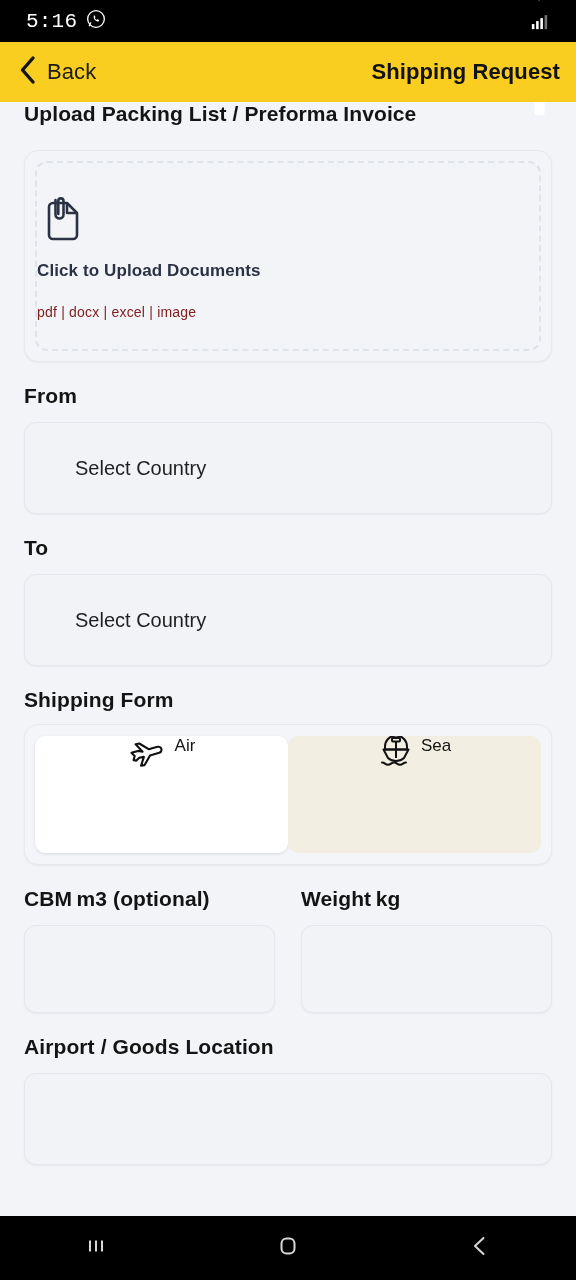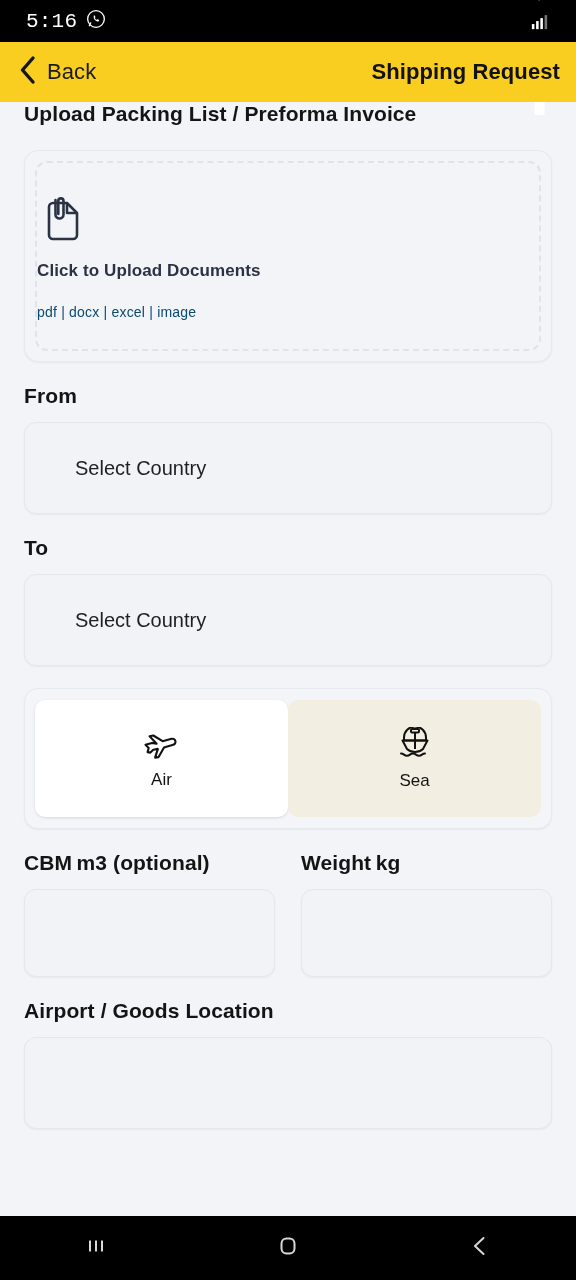--- a/index.html
+++ b/index.html
@@ -129,21 +129,21 @@
   .upload-main {
     font-size: 17px;
     font-weight: 700;
     color: #2b3244;
     letter-spacing: 0.1px;
   }
   .upload-types {
     margin-top: 23px;
     font-size: 14px;
     font-weight: 400;
-    color: #0c4a6e;
+    color: #7f1d1d;
     letter-spacing: 0.2px;
   }
 
   
   .field-block { margin-top: 22px; }
   .field-block .section-label { display: block; }
   .field {
     margin-top: 14px;
     height: 92px;
     background: #f1f3f7;
@@ -170,22 +170,21 @@
     border-radius: 14px;
     box-shadow: 0 1px 2px rgba(16,24,40,0.05);
     padding: 11px 10px;
     display: flex;
     gap: 0;
   }
   .mode-opt {
     flex: 1;
     height: 117px;
     display: flex;
-    flex-direction: column;
-    align-items: center;
+    flex-direction: row;
     justify-content: center;
     gap: 7px;
     border-radius: 10px;
     cursor: pointer;
   }
   .mode-opt.selected {
     background: #ffffff;
     box-shadow: 0 1px 3px rgba(16,24,40,0.12);
   }
   .mode-opt.unselected {
@@ -334,20 +333,21 @@
     </div>
 
     <div class="field-block">
       <span class="section-label">To</span>
       <div class="field">
         <span class="field-placeholder">Select Country</span>
       </div>
     </div>
 
     <div class="mode-block">
+      <span class="section-label">Shipping Form</span>
       <div class="mode-wrap">
         <div class="mode-opt selected">
           <span>
             <svg width="40" height="31" viewBox="0 0 40 31">
               <path d="M3.5 16.8 L10 14.9 L14.6 15.6 L7.6 8.2 L11.3 7.5 L20.6 13.2 L29.6 10.8
                        a3.1 3.1 0 0 1 1.6 6 L22 19.4 L16.6 29.1 L13.1 29.6 L15.9 20.9 L11.3 21.8
                        L8.4 24.6 L5.6 24.1 L6.7 19.9 L3.5 16.8 z" fill="none" stroke="#111111" stroke-width="2.1" stroke-linejoin="round"></path>
             </svg>
           </span>
           <span class="mode-label">Air</span>

